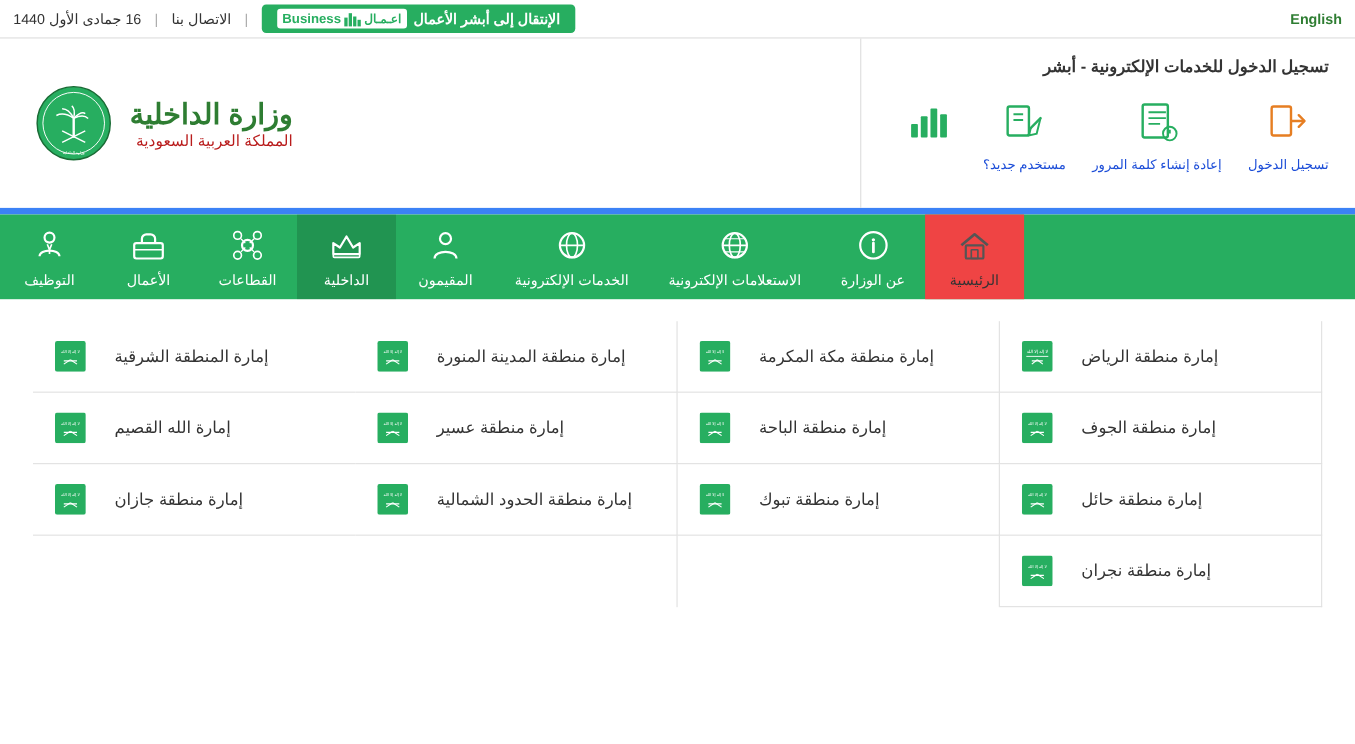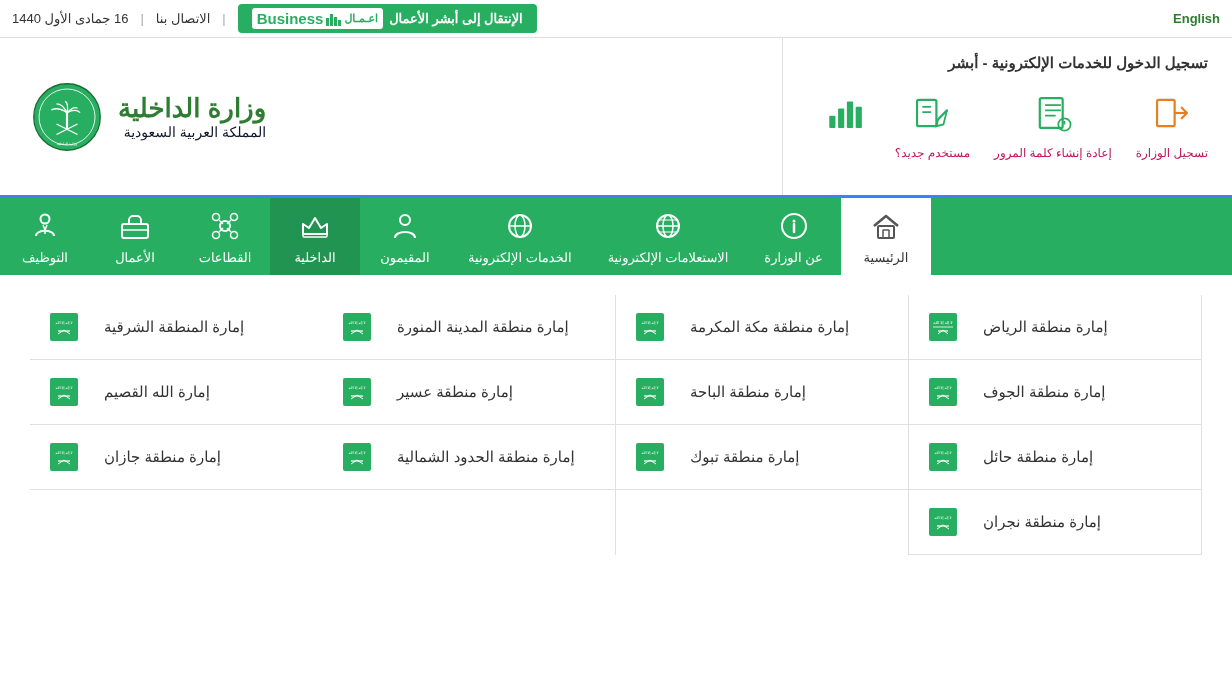--- a/index.html
+++ b/index.html
@@ -76,21 +76,21 @@
     .bar-chart-icon span {
       display: inline-block;
       width: 3px;
       background: #27ae60;
     }
 
     
     .header {
       display: flex;
       align-items: stretch;
-      border-bottom: 3px solid #3b82f6;
+      border-bottom: 6px solid #3b82f6;
       min-height: 160px;
     }
     .header-login {
       border-left: 1px solid #ddd;
       padding: 16px 24px;
       flex: 0 0 450px;
       direction: rtl;
     }
     .header-login-title {
       font-size: 15px;
@@ -104,21 +104,21 @@
       gap: 24px;
       justify-content: flex-start;
       direction: rtl;
     }
     .login-option {
       display: flex;
       flex-direction: column;
       align-items: center;
       gap: 8px;
       cursor: pointer;
-      color: #be185d;
+      color: #1d4ed8;
       font-size: 12px;
     }
     .login-option-icon {
       width: 50px;
       height: 50px;
       display: flex;
       align-items: center;
       justify-content: center;
     }
     .icon-svg {
@@ -142,21 +142,21 @@
     .logo-text {
       text-align: right;
     }
     .logo-title {
       font-size: 26px;
       font-weight: bold;
       color: #2e7d32;
     }
     .logo-subtitle {
       font-size: 14px;
-      color: #0f172a;
+      color: #b91c1c;
     }
     .logo-emblem {
       width: 70px;
       height: 70px;
     }
 
     
     .nav-bar {
       background: #27ae60;
       display: flex;
@@ -170,21 +170,21 @@
       padding: 10px 18px;
       color: #fff;
       cursor: pointer;
       font-size: 13px;
       gap: 6px;
       min-width: 90px;
       text-align: center;
       position: relative;
     }
     .nav-item.active {
-      background: #ffffff;
+      background: #ef4444;
       color: #333;
     }
     .nav-icon {
       width: 36px;
       height: 36px;
       display: flex;
       align-items: center;
       justify-content: center;
       font-size: 22px;
     }
@@ -231,21 +231,21 @@
     <button class="absher-business-btn">
       <span>الإنتقال إلى أبشر الأعمال</span>
       <span class="business-badge">
         <span style="color:#27ae60;font-size:11px;">اعـمـال</span>
         <span class="bar-chart-icon">
           <span style="height:6px;background:#27ae60;"></span>
           <span style="height:9px;background:#27ae60;"></span>
           <span style="height:12px;background:#27ae60;"></span>
           <span style="height:8px;background:#27ae60;"></span>
         </span>
-        <span style="color:#27ae60;font-size:15px;">Business</span>
+        <span style="color:#27ae60;font-size:12px;">Business</span>
       </span>
     </button>
     <span class="divider">|</span>
     <a href="#" class="contact-link">الاتصال بنا</a>
     <span class="divider">|</span>
     <span class="date-text">16 جمادى الأول 1440</span>
   </div>
 </div>
 
 <div class="header">
@@ -254,21 +254,21 @@
     <div class="login-options">
 
       <div class="login-option">
         <div class="login-option-icon">
           <svg class="icon-svg" viewBox="0 0 50 50" fill="none" xmlns="http://www.w3.org/2000/svg">
             <rect x="8" y="10" width="20" height="30" rx="2" stroke="#e67e22" stroke-width="2.5" fill="none"></rect>
             <line x1="28" y1="25" x2="42" y2="25" stroke="#e67e22" stroke-width="2.5"></line>
             <polyline points="36,19 42,25 36,31" stroke="#e67e22" stroke-width="2.5" fill="none" stroke-linejoin="round" stroke-linecap="round"></polyline>
           </svg>
         </div>
-        <span>تسجيل الوزارة</span>
+        <span>تسجيل الدخول</span>
       </div>
 
       <div class="login-option">
         <div class="login-option-icon">
           <svg class="icon-svg" viewBox="0 0 50 50" fill="none" xmlns="http://www.w3.org/2000/svg">
             <rect x="10" y="8" width="26" height="34" rx="2" stroke="#27ae60" stroke-width="2.5" fill="none"></rect>
             <line x1="16" y1="16" x2="34" y2="16" stroke="#27ae60" stroke-width="2"></line>
             <line x1="16" y1="22" x2="34" y2="22" stroke="#27ae60" stroke-width="2"></line>
             <line x1="16" y1="28" x2="28" y2="28" stroke="#27ae60" stroke-width="2"></line>
 

